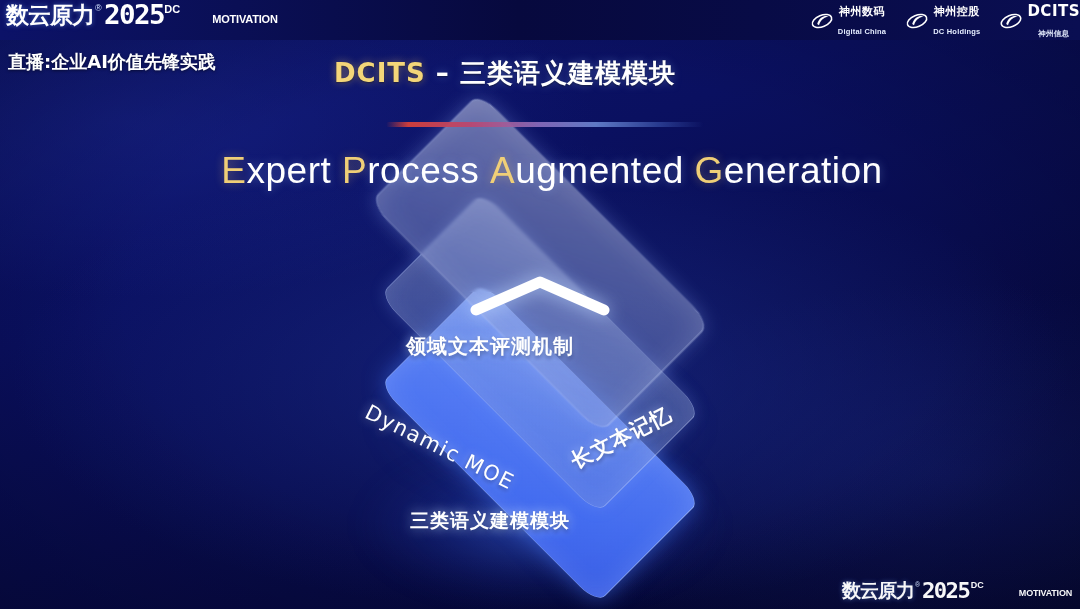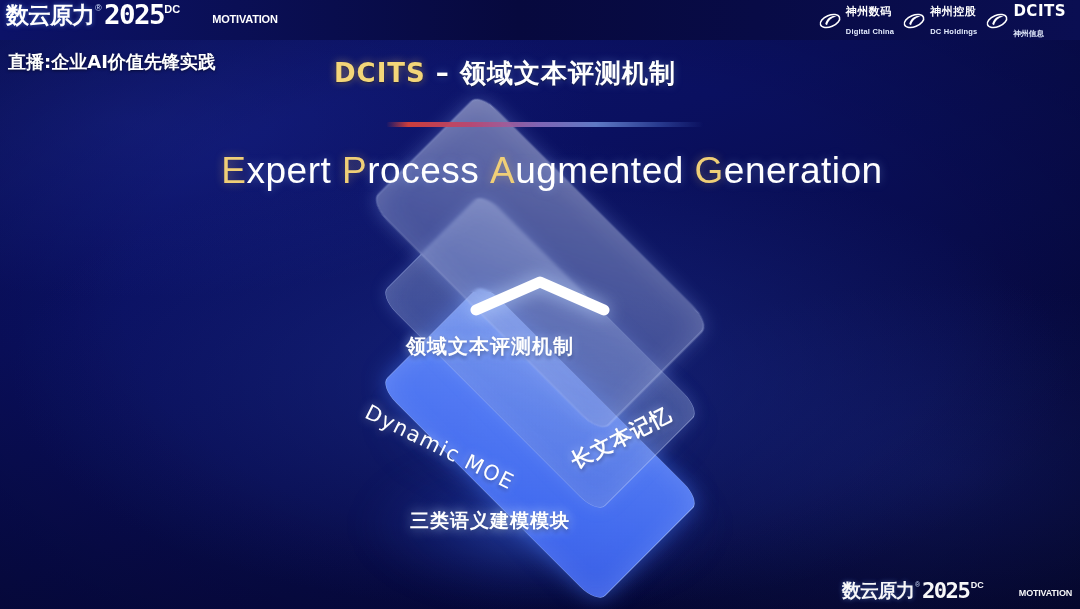--- a/index.html
+++ b/index.html
@@ -54,22 +54,22 @@
     margin-left:4px; line-height:1; padding-top:3px;
   }
   .logo-dc-top {
     font-size:11px; font-weight:bold; color:#ffffff; letter-spacing:0px; display:block;
   }
   .logo-dc-bot {
     font-size:11px; font-weight:bold; color:#ffffff; letter-spacing:-0.2px; display:block; margin-top:-1px;padding-left:48px;
   }
 
   .partner-logos {
-    position:absolute; right:14px; top:4px;
-    display:flex; align-items:center; gap:8px; z-index:8;
+    position:absolute; right:0; top:4px;
+    display:flex; align-items:center; gap:19px; z-index:8;text-align:center;
   }
   .partner { display:flex; align-items:center; gap:4px; }
   .swirl { width:24px; height:22px; flex:0 0 24px; }
   .partner-text { line-height:1; }
   .p-cn {
     display:block; font-family:"DejaVu Sans",sans-serif;
     font-size:11px; font-weight:bold; color:#ffffff; letter-spacing:0.5px;
   }
   .p-en {
     display:block; font-size:7.5px; font-weight:bold; color:#e6eeff;
@@ -321,21 +321,21 @@
         <span class="p-cn big-en">DCITS</span>
         <span class="p-en">神州信息</span>
       </span>
     </div>
 
   </div>
 
   <div class="live-title">直播:企业AI价值先锋实践</div>
 
   <div class="slide-title">
-    <span class="gold">DCITS</span><span class="wht"> – 领域文本评测机制</span>
+    <span class="gold">DCITS</span><span class="wht"> – 三类语义建模模块</span>
   </div>
 
   <div class="rule"></div>
 
   <div class="en-title">
     <span class="cap">E</span><span class="rest">xpert</span><span class="rest">&nbsp;</span><span class="cap">P</span><span class="rest">rocess</span><span class="rest">&nbsp;</span><span class="cap">A</span><span class="rest">ugmented</span><span class="rest">&nbsp;</span><span class="cap">G</span><span class="rest">eneration</span>
   </div>
 
   <div class="footer-logo">
     <span class="logo-cn">数云原力</span>

